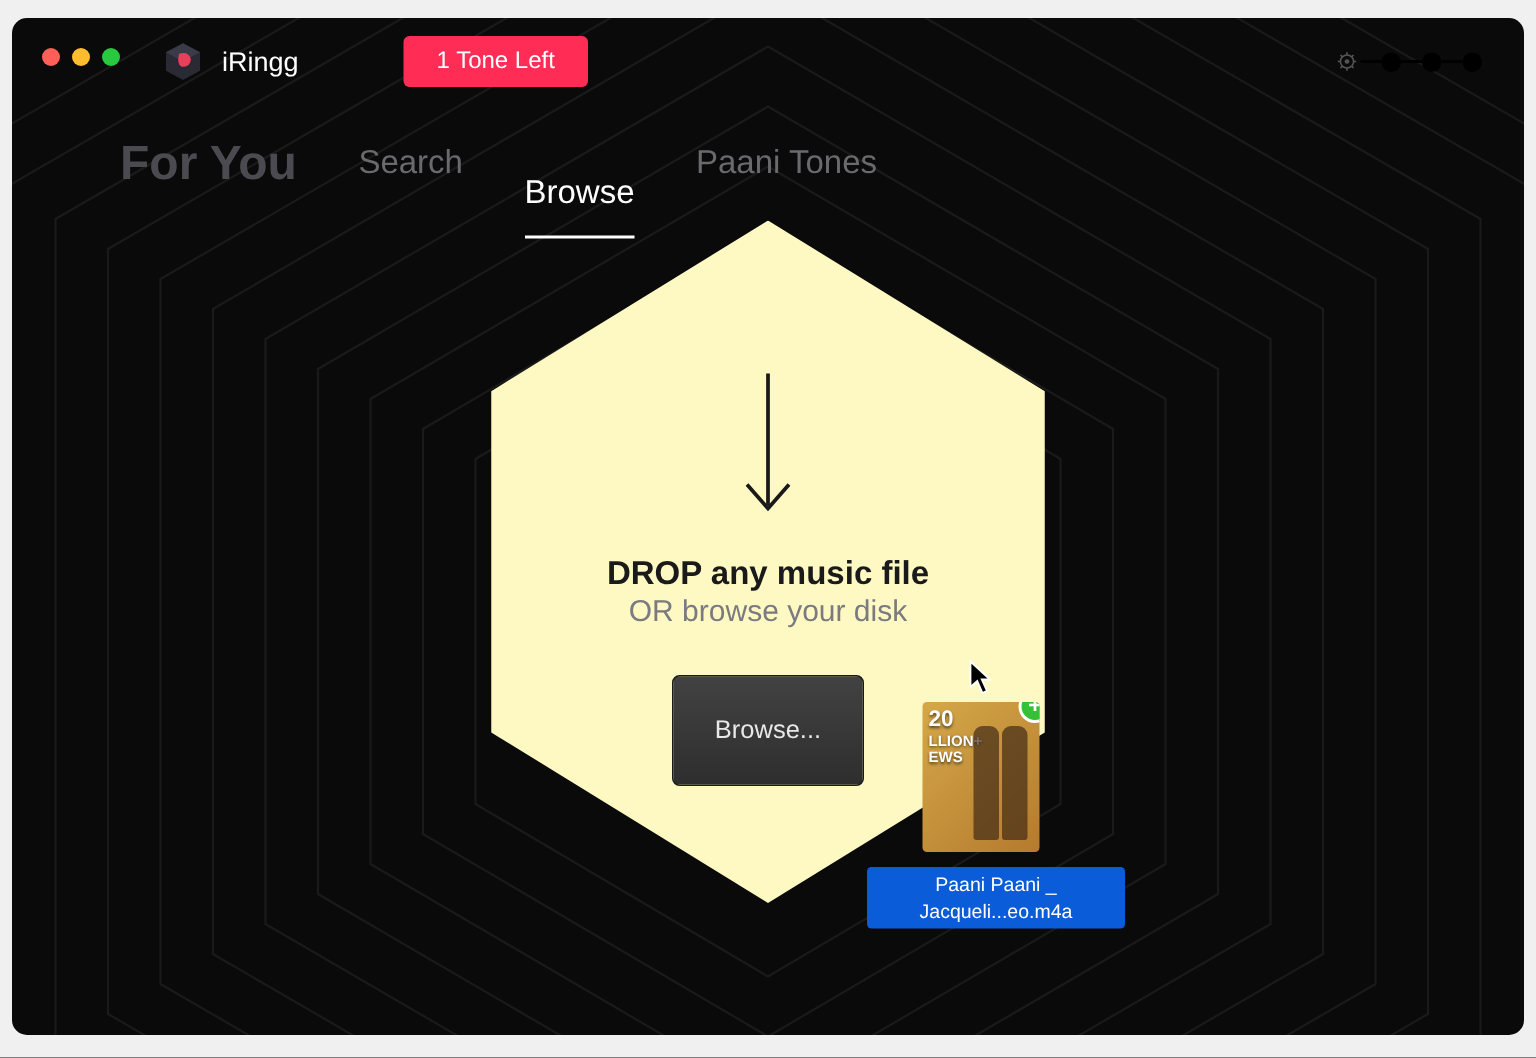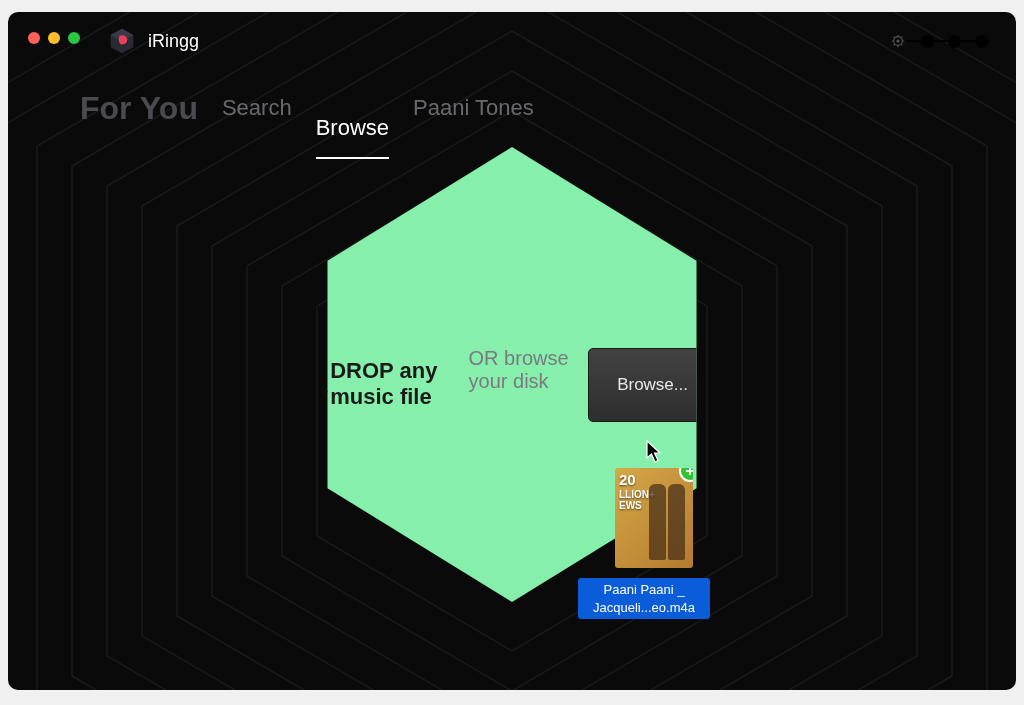--- a/index.html
+++ b/index.html
@@ -122,21 +122,21 @@
     
     .tabs {
       position: absolute;
       top: 72px;
       left: 0;
       right: 0;
       height: 60px;
       display: flex;
       align-items: center;
       padding-left: 72px;
-      gap: 24px;
+      gap: 41px;
       z-index: 10;
     }
     
     .tab {
       color: #6a6a6e;
       font-size: 22px;
       font-weight: 400;
       cursor: pointer;
       position: relative;
       padding-bottom: 12px;
@@ -169,24 +169,24 @@
       left: 50%;
       transform: translateX(-50%);
       width: 410px;
       height: 455px;
       z-index: 5;
     }
     
     .hexagon {
       width: 100%;
       height: 100%;
-      background: #86efac;
+      background: #fef9c3;
       clip-path: polygon(50% 0%, 95% 25%, 95% 75%, 50% 100%, 5% 75%, 5% 25%);
       display: flex;
-      flex-direction: row;
+      flex-direction: column;
       align-items: center;
       justify-content: center;
       padding-top: 20px;
     }
     
     .drop-arrow {
       margin-bottom: 24px;
     }
     
     .drop-title {
@@ -277,21 +277,21 @@
     
     .file-label {
       margin-top: 10px;
       background: #0a5cd8;
       color: #fff;
       font-size: 13px;
       font-weight: 500;
       padding: 3px 2px;
       border-radius: 3px;
       text-align: center;
-      width: 132px;
+      width: 172px;
       margin-left: -37px;
       line-height: 1.35;
     }
     
     .cursor {
       position: absolute;
       top: 428px;
       left: 638px;
       z-index: 25;
     }
@@ -323,20 +323,21 @@
     <div class="traffic-light t-max"></div>
   </div>
 
   <div class="titlebar">
     <svg class="app-logo" viewBox="0 0 32 32">
       <polygon points="16,2 29,9 29,23 16,30 3,23 3,9" fill="#2a2a34"></polygon>
       <polygon points="16,2 29,9 16,16 3,9" fill="#3a3a48"></polygon>
       <path d="M 13 10 Q 20 8 22 14 Q 22 20 15 20 Q 11 18 13 10 Z" fill="#e8405a"></path>
     </svg>
     <span class="app-title">iRingg</span>
+    <div class="tone-badge">1 Tone Left</div>
   </div>
 
   <div class="status-nodes">
     <svg class="gear-node" viewBox="0 0 16 16">
       <circle cx="8" cy="8" r="5" fill="none" stroke="#555" stroke-width="1.2"></circle>
       <circle cx="8" cy="8" r="1.8" fill="#555"></circle>
       <g stroke="#555" stroke-width="1.2">
         <line x1="8" y1="1" x2="8" y2="3"></line>
         <line x1="8" y1="13" x2="8" y2="15"></line>
         <line x1="1" y1="8" x2="3" y2="8"></line>

